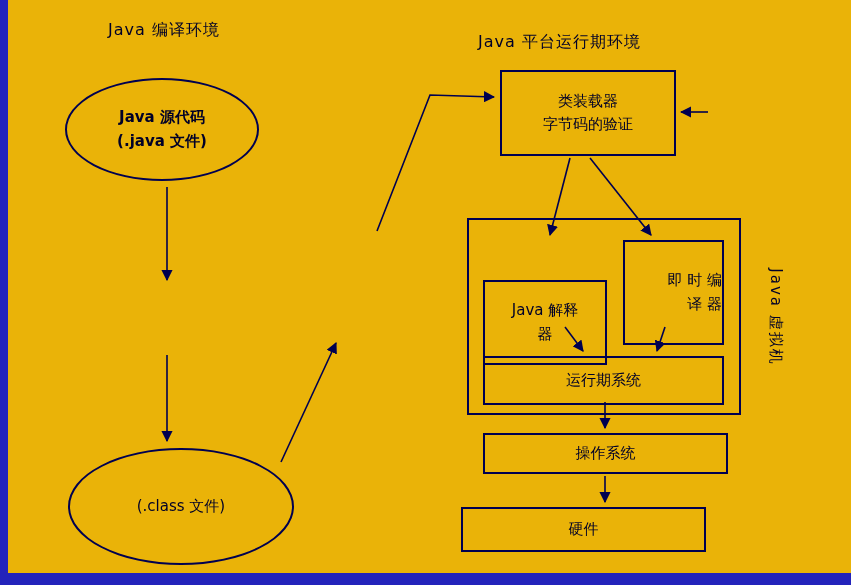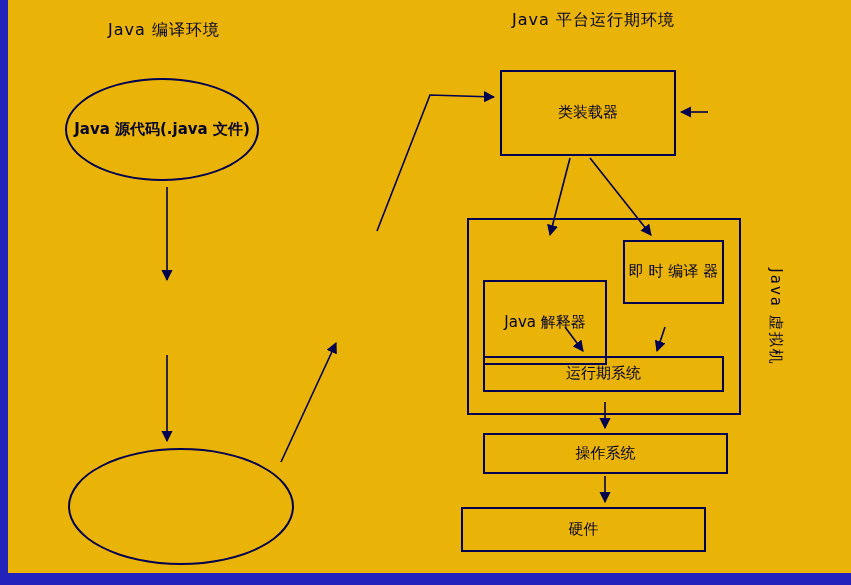--- a/index.html
+++ b/index.html
@@ -13,21 +13,21 @@
   .strip { position:absolute; background:#2323bb; }
   .strip.left { left:0; top:0; width:8px; height:585px; }
   .strip.bottom { left:0; top:573px; width:851px; height:12px; }
 
   .diagram-title {
     position:absolute; font-size:16px; letter-spacing:1px;
     white-space:nowrap; color:#000028;
   }
   .node {
     position:absolute; border:2px solid #000050;
-    display:flex; flex-direction:row; align-items:center; justify-content:center;
+    display:flex; flex-direction:column; align-items:center; justify-content:center;
     font-size:15px; line-height:1.55; text-align:center;
     background:transparent; color:#000028; white-space:nowrap;
   }
   .ellipse { border-radius:50%; }
   .outer { background:transparent; }
   .spaced { letter-spacing:2px; }
   .wires { position:absolute; left:0; top:0; pointer-events:none; }
   .vlabel {
     position:absolute; left:715px; top:307px; width:120px; height:20px;
     text-align:center; font-size:15px; letter-spacing:2px; color:#000028;
@@ -57,50 +57,52 @@
       <path d="M570,158 L550,235" marker-end="url(#arrow)"></path>
       <path d="M590,158 L651,235" marker-end="url(#arrow)"></path>
       <path d="M565,327 L583,351" marker-end="url(#arrow)"></path>
       <path d="M665,327 L657,351" marker-end="url(#arrow)"></path>
       <path d="M605,402 L605,428" marker-end="url(#arrow)"></path>
       <path d="M605,476 L605,502" marker-end="url(#arrow)"></path>
     </g>
   </svg>
 
   <div class="diagram-title" style="left:108px; top:20px;">Java 编译环境</div>
-  <div class="diagram-title" style="left:478px; top:10px;margin-left:34px;">Java 平台运行期环境</div>
+  <div class="diagram-title" style="left:478px; top:32px;">Java 平台运行期环境</div>
 
   <div class="node ellipse" style="left:65px; top:78px; width:194px; height:103px;font-weight:bold;">
     <div>Java 源代码</div>
     <div>(.java 文件)</div>
   </div>
 
 
   <div class="node ellipse" style="left:68px; top:448px; width:226px; height:117px;">
+    <div>(.class 文件)</div>
   </div>
 
 
   <div class="node" style="left:500px; top:70px; width:176px; height:86px;">
     <div>类装载器</div>
+    <div>字节码的验证</div>
   </div>
 
 
   <div class="node outer" style="left:467px; top:218px; width:274px; height:197px;"></div>
 
   <div class="node" style="left:483px; top:240px; width:124px; height:85px;margin-top:40px;">
     <div>Java 解释</div>
     <div>器</div>
   </div>
 
-  <div class="node" style="left:623px; top:240px; width:101px; height:64px;">
+  <div class="node" style="left:623px; top:240px; width:101px; height:105px;align-items:flex-end;">
     <div>即 时 编</div>
     <div>译 器</div>
   </div>
 
-  <div class="node" style="left:483px; top:356px; width:241px; height:36px;">
+  <div class="node" style="left:483px; top:356px; width:241px; height:49px;">
     <div>运行期系统</div>
   </div>
 
   <div class="vlabel">Java 虚拟机</div>
 
   <div class="node" style="left:483px; top:433px; width:245px; height:41px;">
     <div>操作系统</div>
   </div>
 
   <div class="node" style="left:461px; top:507px; width:245px; height:45px;justify-content:center;">

